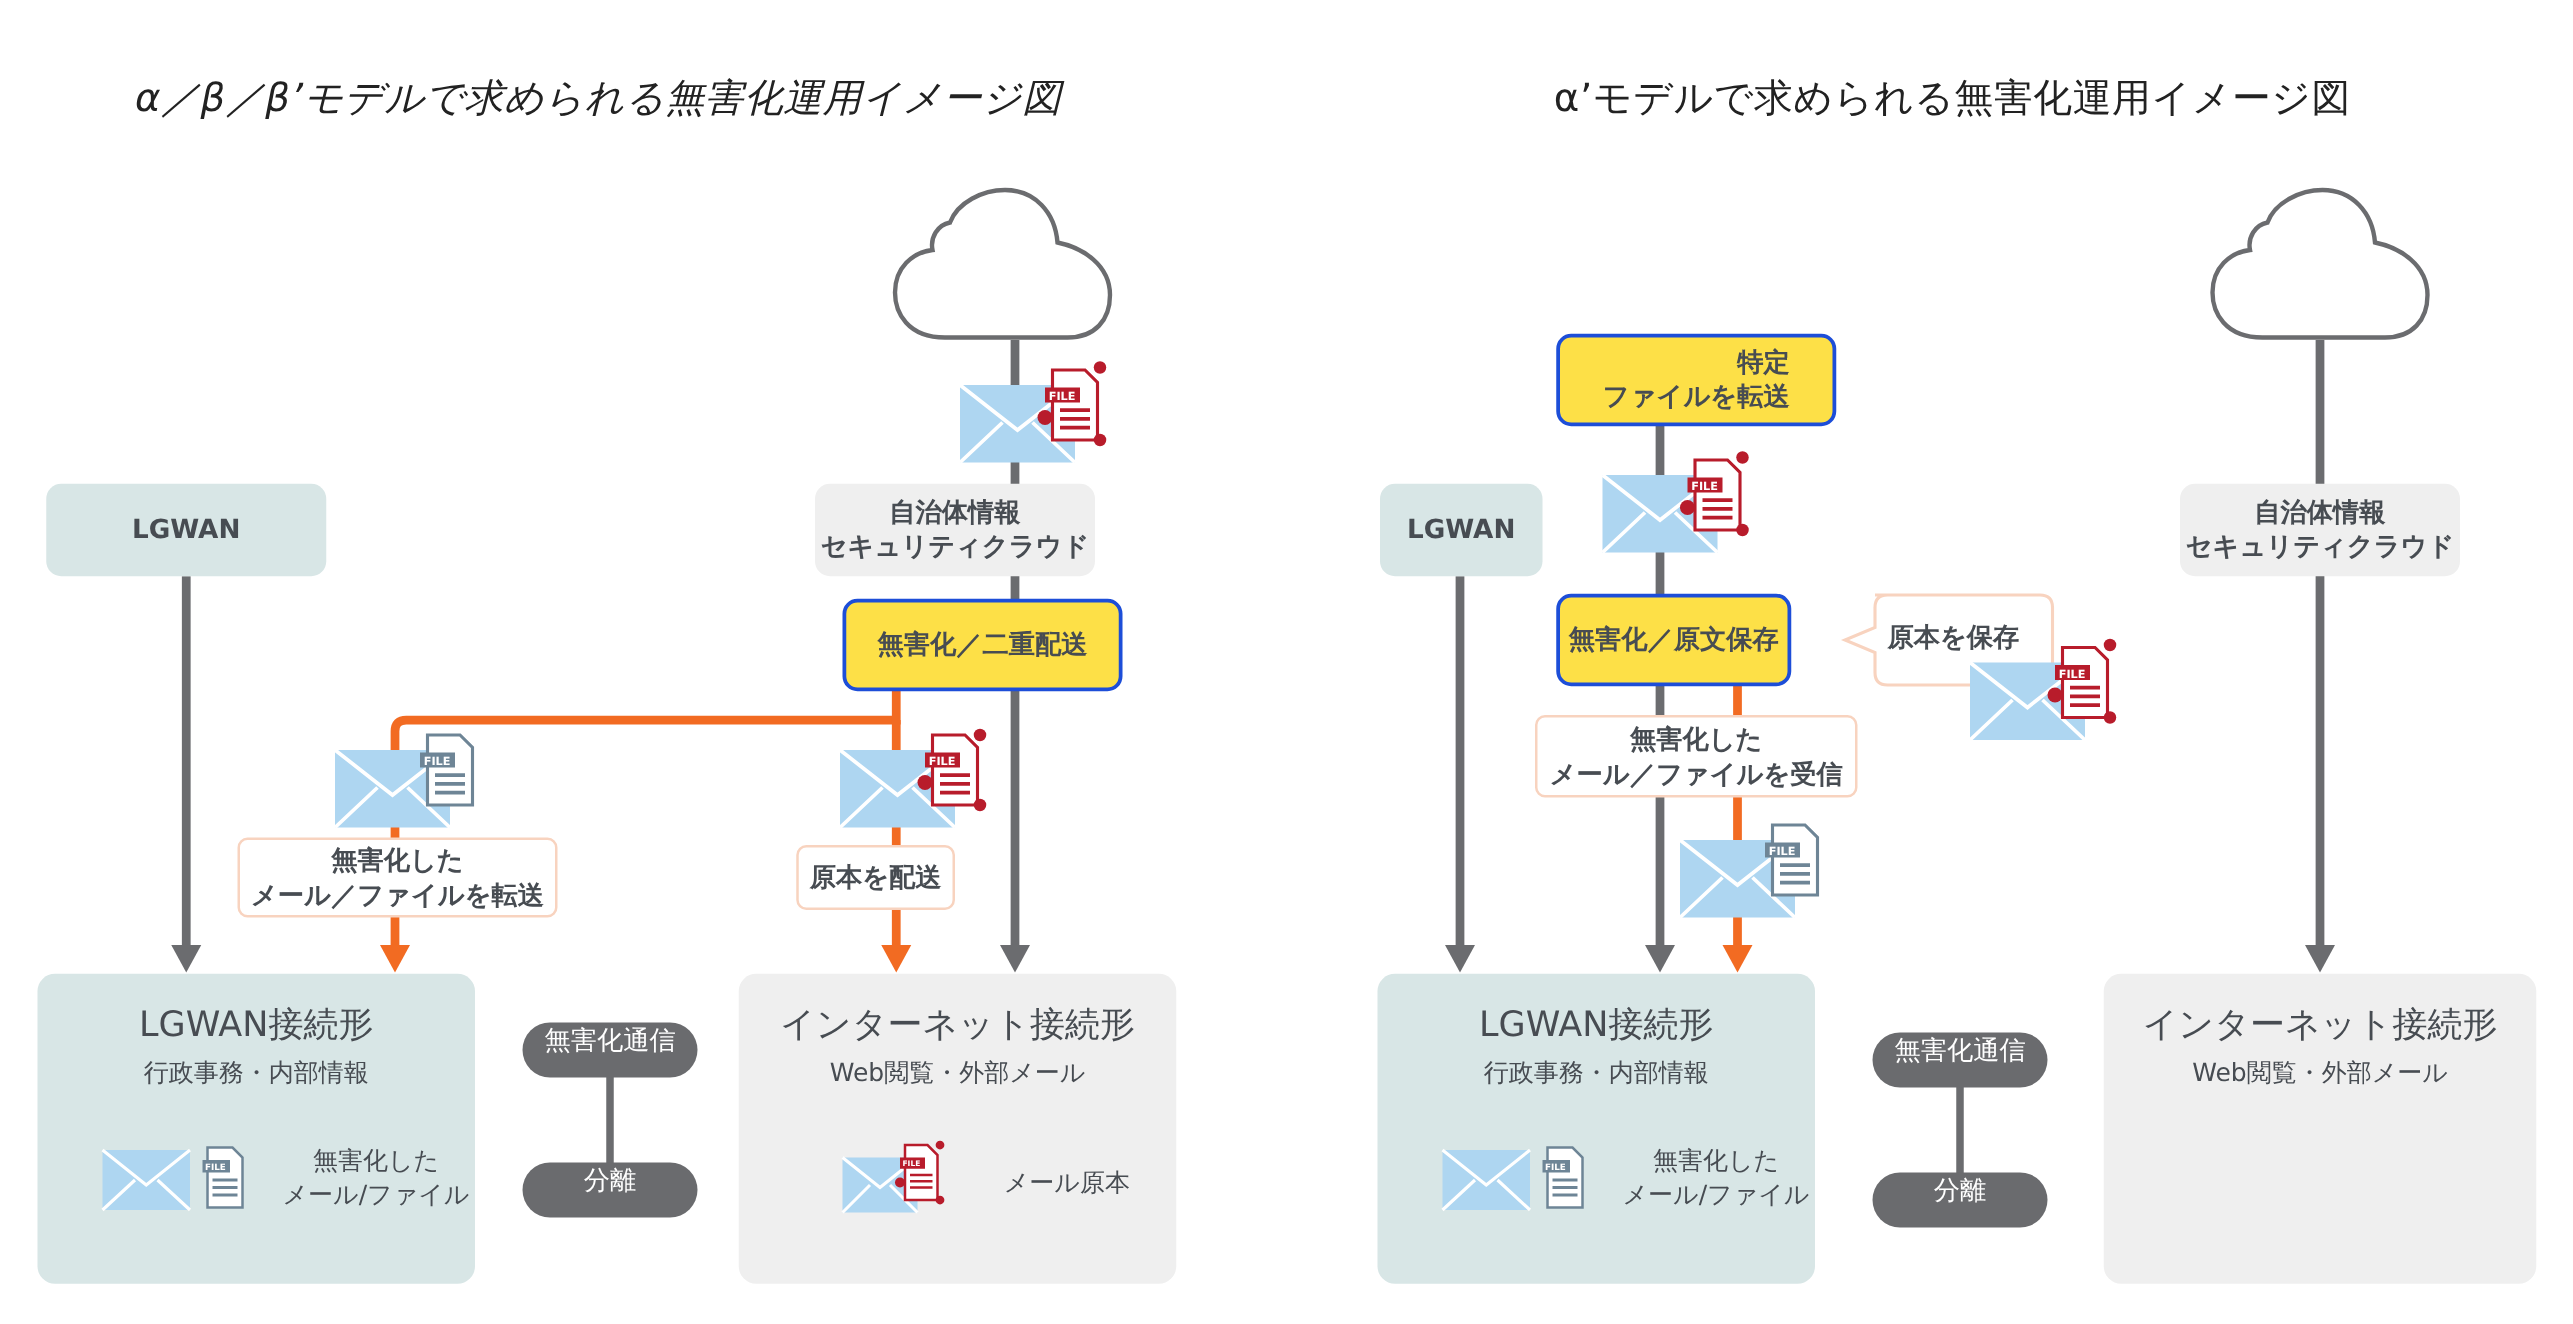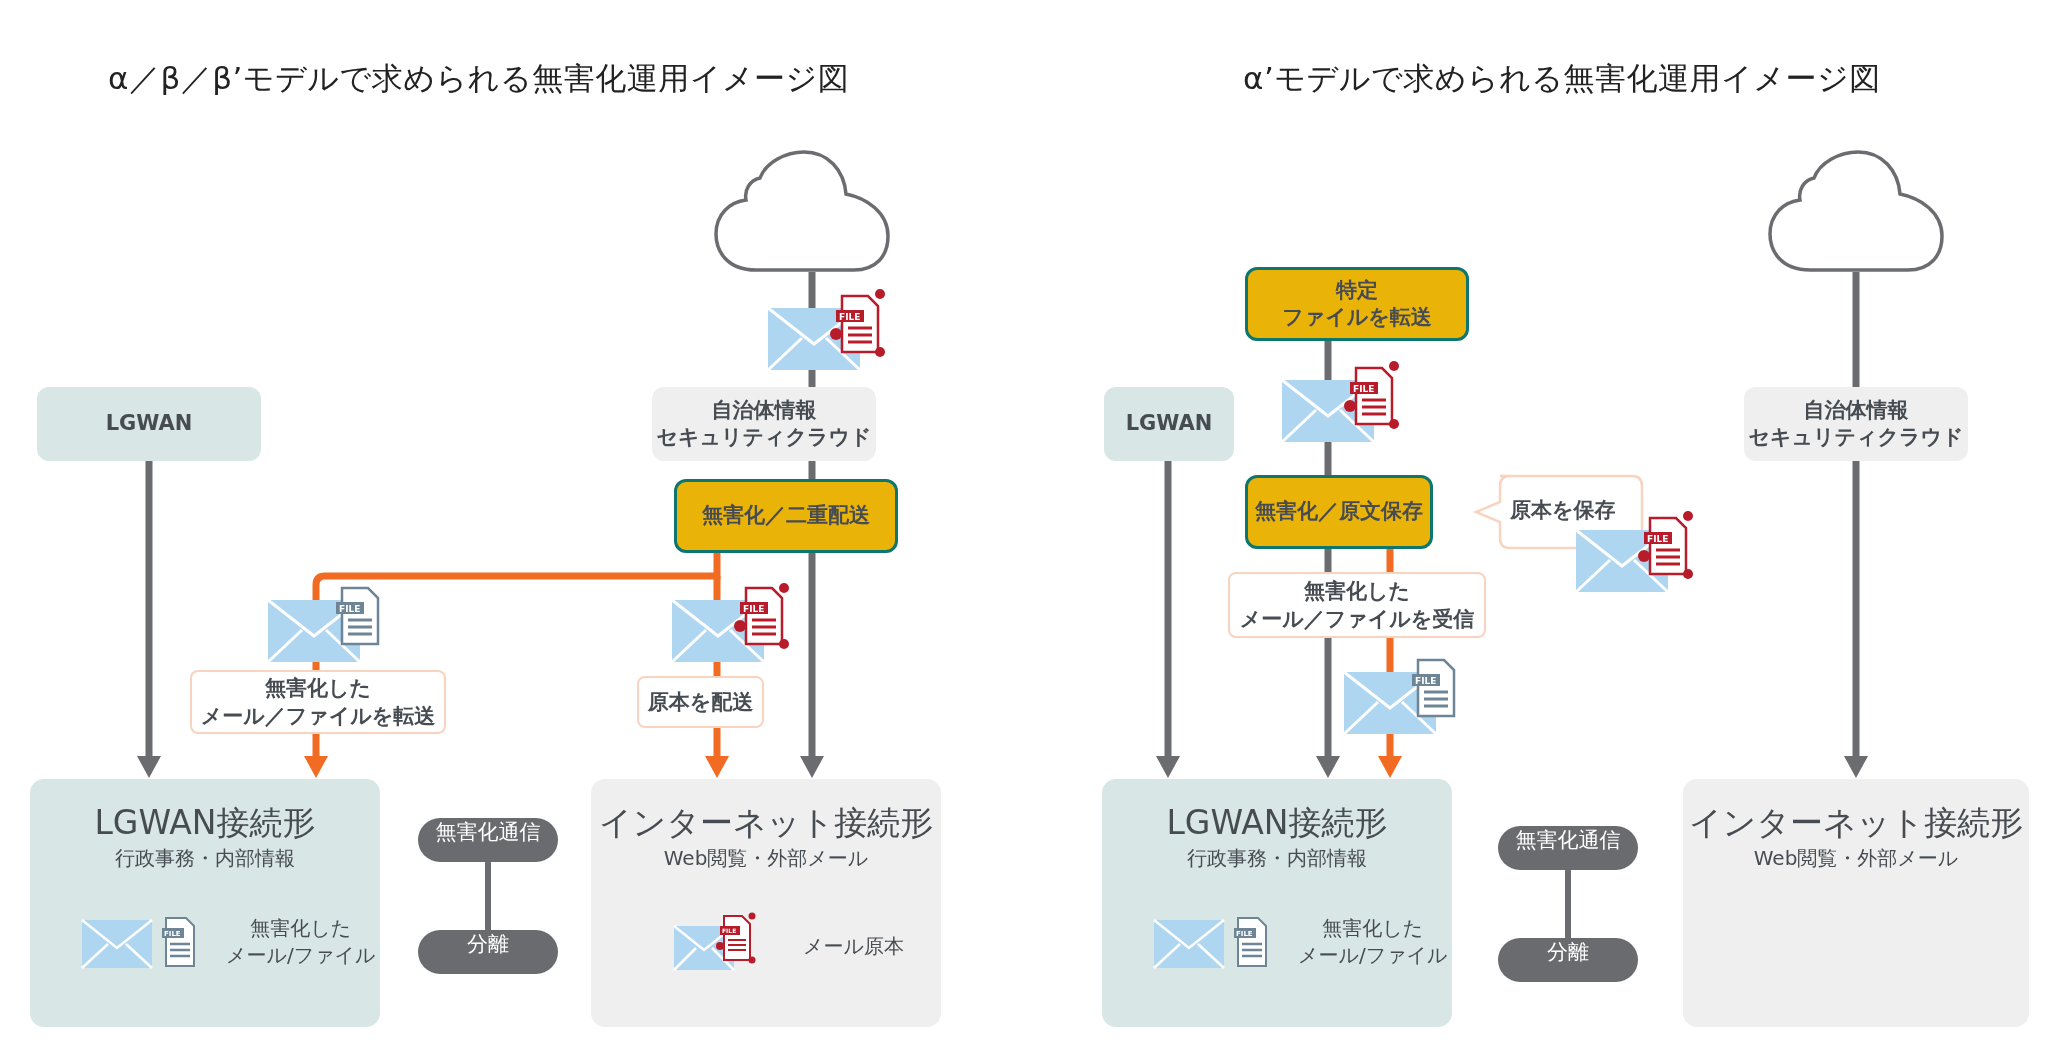--- a/index.html
+++ b/index.html
@@ -4,28 +4,28 @@
 <style>
   html, body { margin:0; padding:0; background:#ffffff; }
   body { width:2058px; height:1059px; position:relative; overflow:hidden;
          font-family:"DejaVu Sans", "Liberation Sans", sans-serif; color:#474c52; }
   .abs { position:absolute; }
   .title { font-size:31px; color:#222; white-space:nowrap; font-weight:normal; letter-spacing:0.5px; }
   .node { position:absolute; display:flex; align-items:center; justify-content:center; text-align:center;
           border-radius:12px; font-size:21px; font-weight:bold; line-height:1.3; color:#474c52; box-sizing:border-box; }
   .node-lgwan { background:#d8e6e6; }
   .node-cloud { background:#efefef; }
-  .node-orange { background:#eab308; border:3px solid #0f766e; }
+  .node-orange { background:#fde047; border:3px solid #1d4ed8;text-align:right; }
   .label { position:absolute; display:flex; align-items:center; justify-content:center; text-align:center;
            background:#fff; border:2px solid #f8d3bf; border-radius:8px; font-size:21px; font-weight:bold;
            line-height:1.35; color:#474c52; box-sizing:border-box; }
   .zone { position:absolute; border-radius:14px; box-sizing:border-box; }
   .zone-lgwan { background:#d8e6e6; }
   .zone-inet { background:#efefef; }
-  .zone-title { position:absolute; left:0; right:0; text-align:center; font-size:33px; color:#474c52; white-space:nowrap; }
+  .zone-title { position:absolute; left:0; right:0; text-align:center; font-size:28px; color:#474c52; white-space:nowrap; }
   .zone-sub { position:absolute; left:0; right:0; text-align:center; font-size:20px; color:#474c52; white-space:nowrap; }
   .zone-note { position:absolute; font-size:20px; color:#474c52; line-height:1.35; text-align:center; white-space:nowrap; }
   .pill { position:absolute; background:#6a6b6e; color:#fff; border-radius:26px; display:flex;
           justify-content:center; font-size:21px; font-weight:normal; }
   svg.layer { position:absolute; left:0; top:0; }
 </style>
 </head>
 <body>
 
 <svg class="layer" width="2058" height="1059">
@@ -81,21 +81,21 @@
   <g transform="translate(1140,895)">
     <rect x="4" y="2" width="136" height="92" fill="#fff" stroke="#64a6d9" stroke-width="4"></rect>
     <path d="M-20,96 L164,96 L164,104 Q164,108 160,108 L-16,108 Q-20,108 -20,104 Z" fill="#64a6d9"></path>
   </g>
   <g transform="translate(1788,895)">
     <rect x="4" y="2" width="136" height="92" fill="#fff" stroke="#64a6d9" stroke-width="4"></rect>
     <path d="M-20,96 L164,96 L164,104 Q164,108 160,108 L-16,108 Q-20,108 -20,104 Z" fill="#64a6d9"></path>
   </g>
 </svg>
 
-<div class="abs title" style="left:108px; top:58px;">α／β／β’モデルで求められる無害化運用イメージ図</div>
+<div class="abs title" style="left:108px; top:58px;font-style:italic;">α／β／β’モデルで求められる無害化運用イメージ図</div>
 <div class="abs title" style="left:1243px; top:58px;">α’モデルで求められる無害化運用イメージ図</div>
 
 <div class="node node-lgwan" style="left:37px; top:387px; width:224px; height:74px;">
   <span>LGWAN</span>
 </div>
 <div class="node node-cloud" style="left:652px; top:387px; width:224px; height:74px;">
   <div>
     <div>自治体情報</div>
     <div>セキュリティクラウド</div>
   </div>

